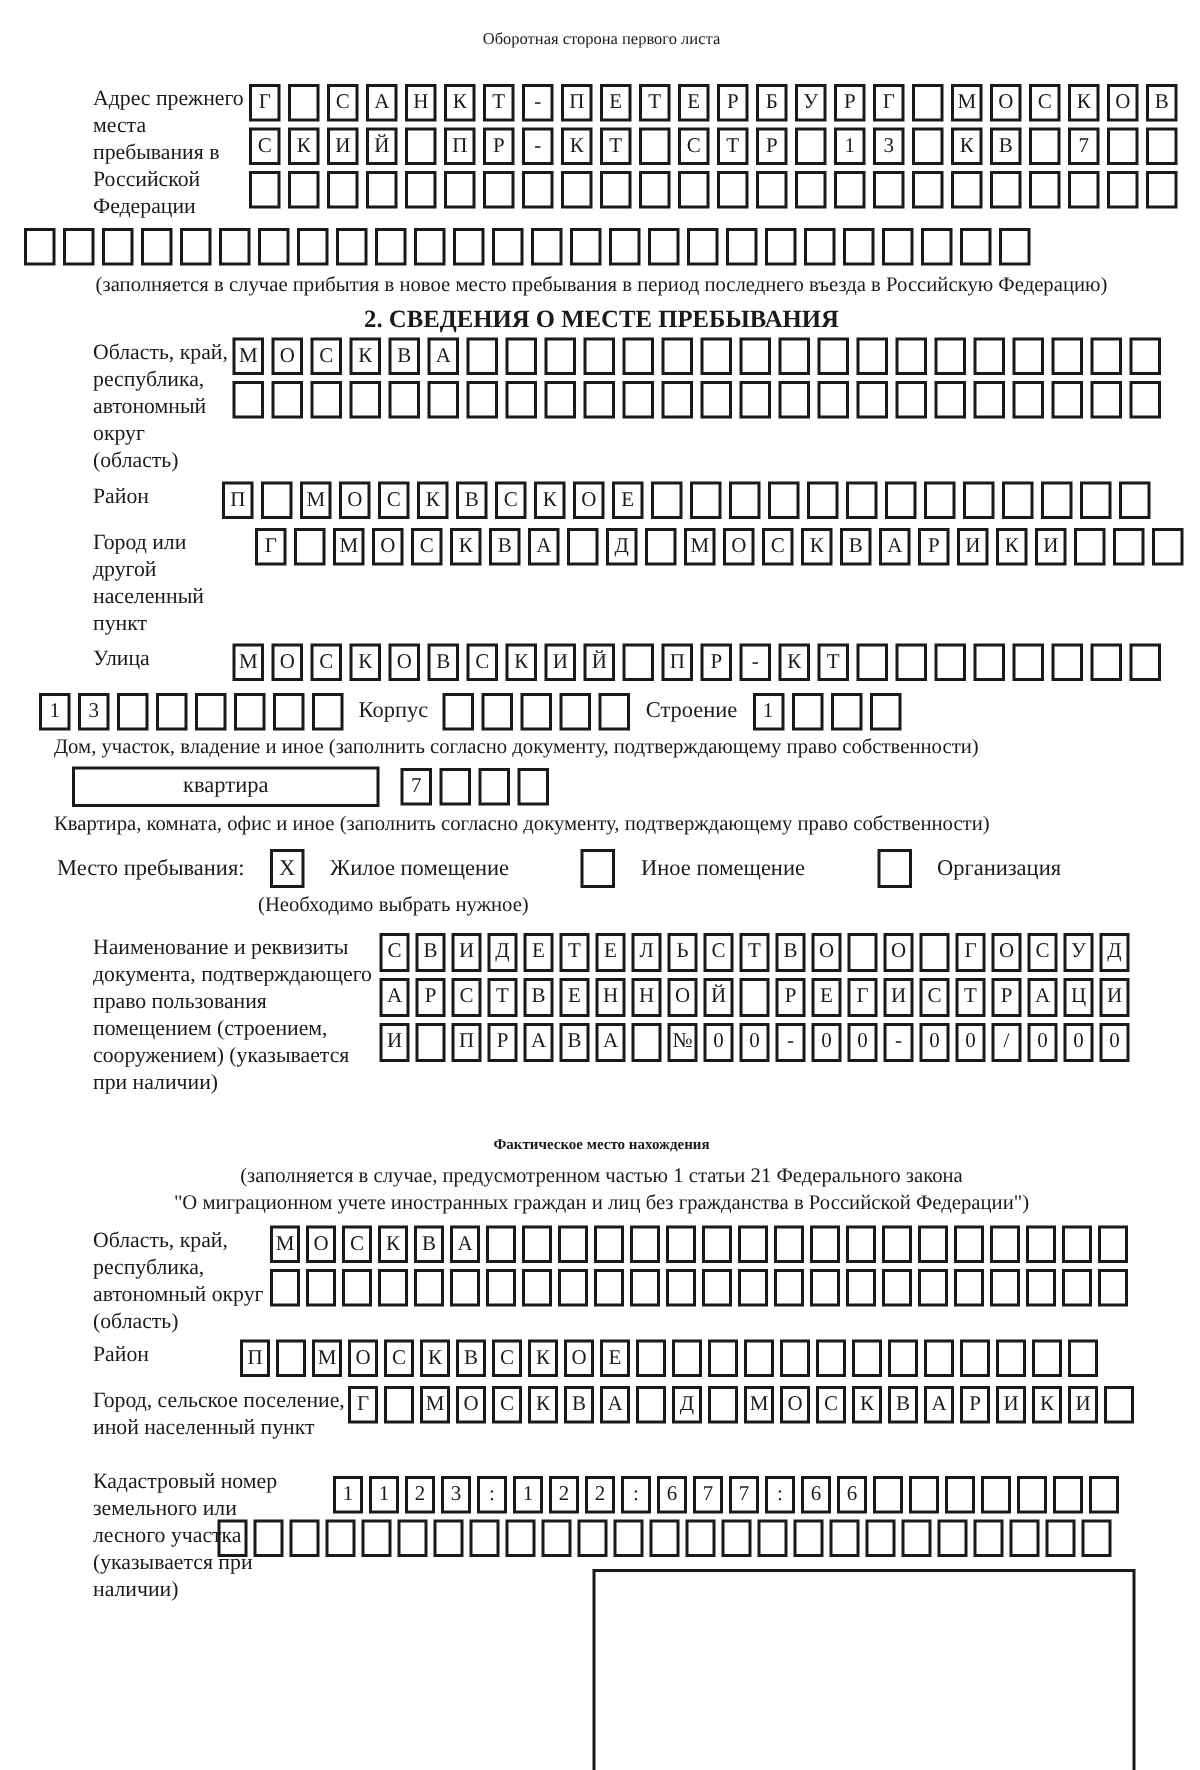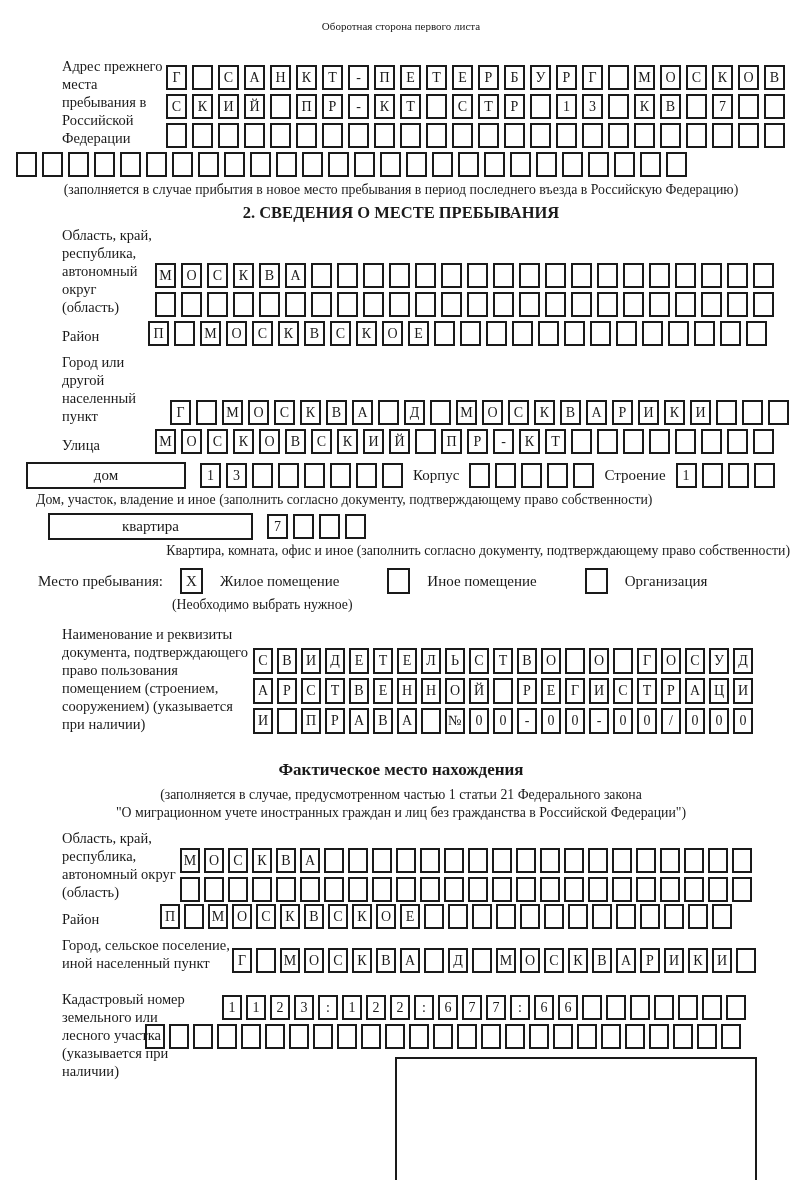--- a/index.html
+++ b/index.html
@@ -2,21 +2,21 @@
 <html><head>
 <meta charset="utf-8">
 <style>
   * { margin:0; padding:0; box-sizing:border-box; }
   html,body { background:#fff; }
   body { width:800px; height:1180px; font-family:"Liberation Serif","DejaVu Serif",serif; color:#1a1a1a; overflow:hidden; }
   .page { width:800px; height:1180px; padding:20px 10px 0 62px; position:relative; }
 
   .header-note { text-align:center; font-size:11px; padding-right:50px; }
 
-  .field { display:flex; align-items:flex-end; }
+  .field { display:flex; align-items:flex-start; }
   .label { font-size:14.5px; line-height:1.24; padding-top:2px; flex:0 0 auto; }
   .w104 { width:104px; } .w86 { width:86px; }
   .w108 { width:108px; } .w93 { width:93px; } .w191 { width:191px; }
   .w118 { width:118px; } .w98 { width:98px; } .w170 { width:170px; }
 
   .grid { display:flex; flex-direction:column; gap:4px; }
   .cells { display:flex; gap:5px; }
   .cell { flex:0 0 21px; width:21px; height:25px; border:2px solid #1a1a1a;
           font-size:14px; line-height:21px; text-align:center; background:#fff; }
   .tight { gap:4px; }
@@ -312,21 +312,20 @@
         <span class="cell"></span>
         <span class="cell"></span>
         <span class="cell"></span>
         <span class="cell"></span>
         <span class="cell"></span>
         <span class="cell"></span>
       </div>
   </div>
 
   <div class="boxrow mt8">
-    <div class="widebox box-dom">дом</div>
     <div class="cells">
         <span class="cell">1</span>
         <span class="cell">3</span>
         <span class="cell"></span>
         <span class="cell"></span>
         <span class="cell"></span>
         <span class="cell"></span>
         <span class="cell"></span>
         <span class="cell"></span>
       </div>
@@ -350,21 +349,21 @@
 
   <div class="boxrow mt4">
     <div class="widebox box-kv">квартира</div>
     <div class="cells">
         <span class="cell">7</span>
         <span class="cell"></span>
         <span class="cell"></span>
         <span class="cell"></span>
       </div>
   </div>
-  <div class="caption mt2" style="margin-left:-26px;text-align:right;">Квартира, комната, офис и иное (заполнить согласно документу, подтверждающему право собственности)</div>
+  <div class="caption mt2" style="margin-left:-26px;">Квартира, комната, офис и иное (заполнить согласно документу, подтверждающему право собственности)</div>
 
   <div class="stayrow mt8">
     <span>Место пребывания:</span>
     <span class="cbox">X</span>
     <span>Жилое помещение</span>
     <span class="gap20"></span>
     <span class="cbox"></span>
     <span>Иное помещение</span>
     <span class="gap20"></span>
     <span class="cbox"></span>
@@ -440,21 +439,21 @@
           <span class="cell">0</span>
           <span class="cell">0</span>
           <span class="cell">/</span>
           <span class="cell">0</span>
           <span class="cell">0</span>
           <span class="cell">0</span>
         </div>
     </div>
   </div>
 
-  <div class="sec-title mt26" style="font-size:17px;">Фактическое место нахождения</div>
+  <div class="sec-title mt26" style="font-size:10px;">Фактическое место нахождения</div>
   <div class="caption center mt6">(заполняется в случае, предусмотренном частью 1 статьи 21 Федерального закона</div>
   <div class="caption center">"О миграционном учете иностранных граждан и лиц без гражданства в Российской Федерации")</div>
 
   <div class="field mt6">
     <div class="label w118">Область, край, республика, автономный округ (область)</div>
     <div class="grid">
       <div class="cells tight">
           <span class="cell">М</span>
           <span class="cell">О</span>
           <span class="cell">С</span>

